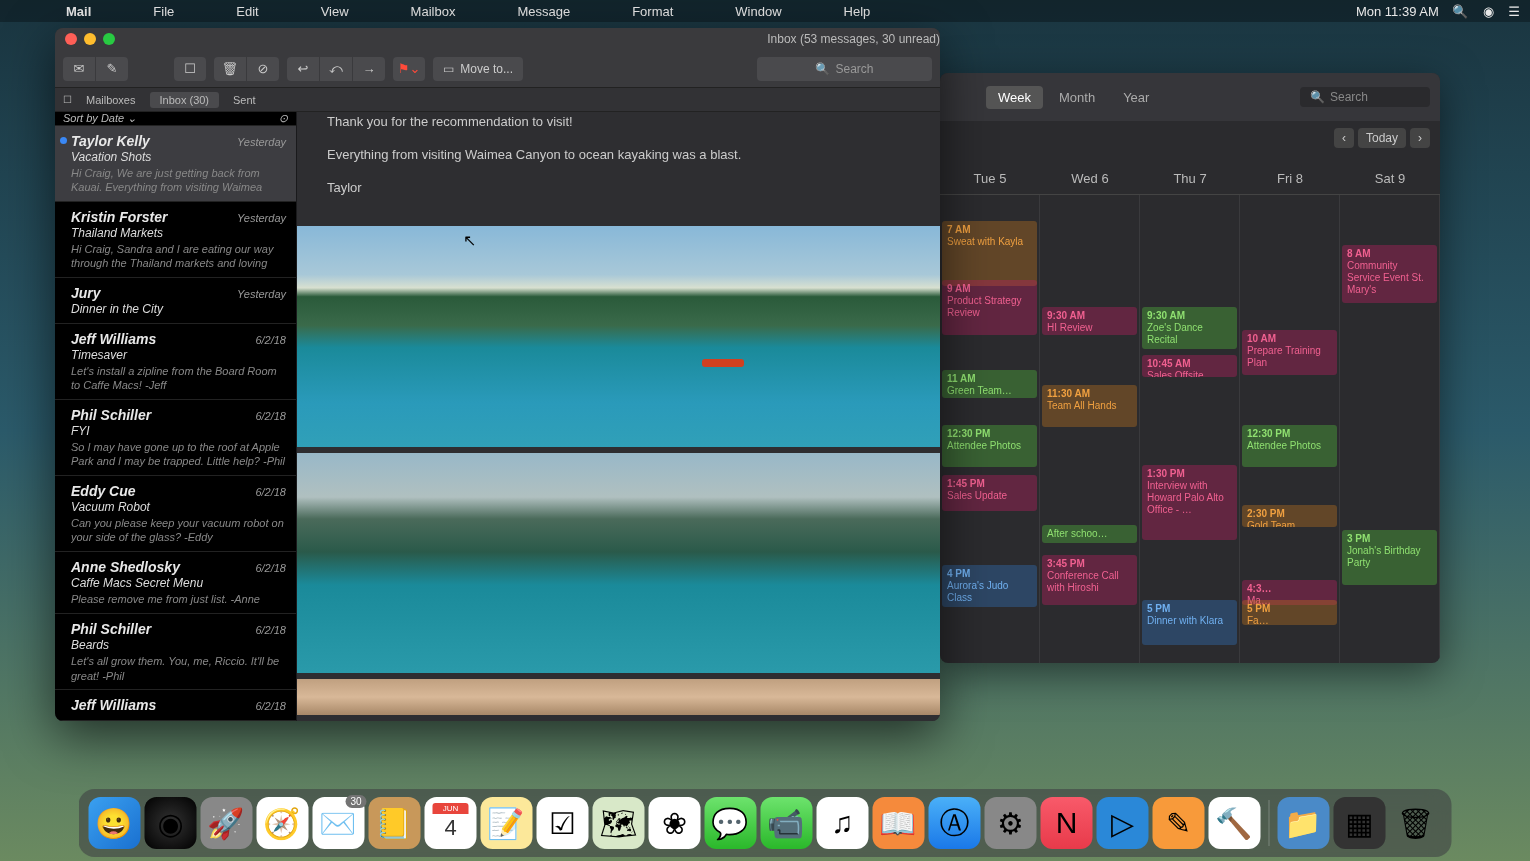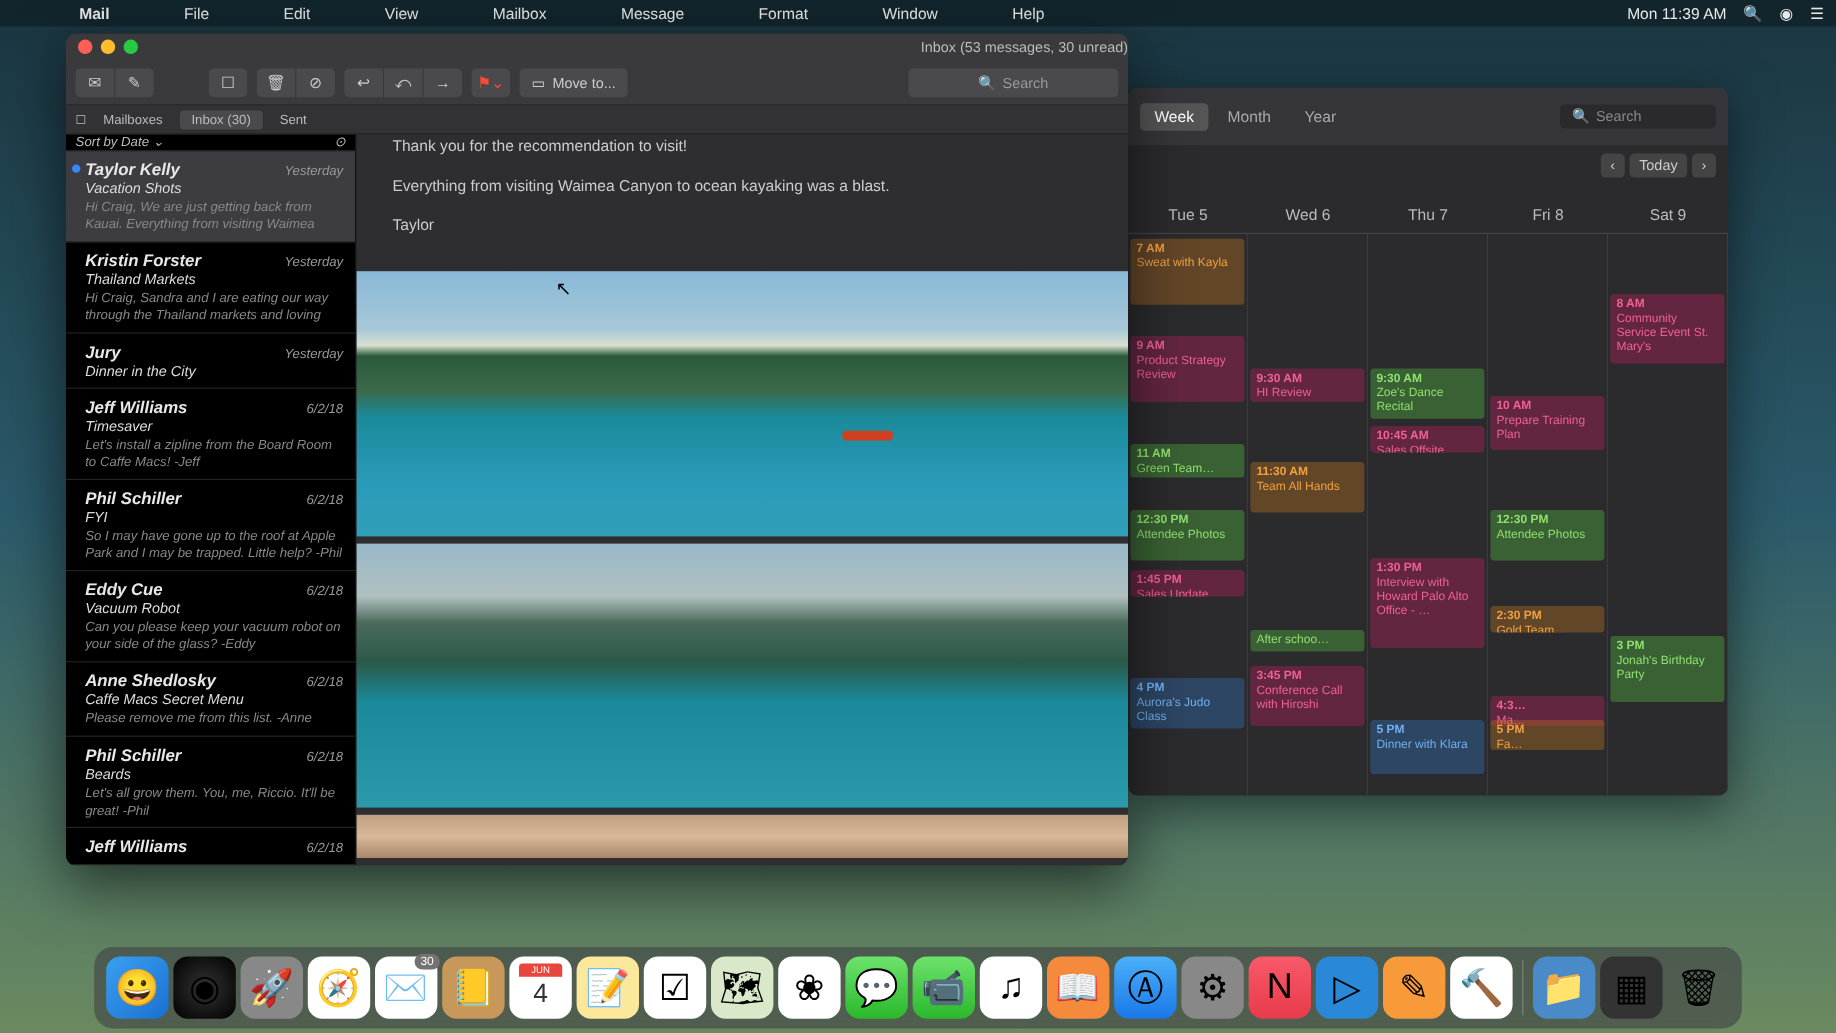--- a/index.html
+++ b/index.html
@@ -11,21 +11,21 @@
 .menubar .menu-item { margin-right: 18px; cursor: default; }
 .menubar .menu-item.bold { font-weight: 600; }
 .menubar .right { margin-left: auto; display: flex; align-items: center; gap: 14px; }
 .menubar .right .icon { font-size: 13px; }
 
 
 .calendar-window { position: absolute; top: 73px; left: 940px; width: 500px; height: 590px; background: #2b2b2e; border-radius: 8px; box-shadow: 0 10px 40px rgba(0,0,0,0.5); overflow: hidden; color: #ccc; }
 .cal-toolbar { height: 48px; background: #36363a; display: flex; align-items: center; padding: 0 10px; gap: 12px; font-size: 13px; }
 .cal-view-tabs { display: flex; gap: 4px; }
 .cal-view-tab { padding: 4px 12px; border-radius: 4px; color: #aaa; }
-.cal-view-tab.active { background: #555; color: #fff; }
+.cal-view-tab.active { background: #555; color: #fff; margin-left: 36px; }
 .cal-search { margin-left: auto; background: #2a2a2d; border-radius: 4px; padding: 3px 10px; color: #888; font-size: 12px; width: 130px; display: flex; align-items: center; gap: 5px; }
 .cal-nav { position: absolute; top: 55px; right: 10px; display: flex; gap: 4px; align-items: center; }
 .cal-nav-btn { background: #444; color: #ccc; padding: 3px 8px; border-radius: 4px; font-size: 12px; }
 .cal-days-header { display: flex; height: 30px; margin-top: 44px; border-bottom: 1px solid #444; }
 .cal-day-h { flex: 1; text-align: center; font-size: 13px; color: #bbb; padding-top: 6px; }
 .cal-grid { display: flex; height: calc(100% - 122px); }
 .cal-col { flex: 1; border-right: 1px solid #3a3a3d; position: relative; }
 .cal-event { position: absolute; left: 2px; right: 2px; border-radius: 3px; padding: 3px 5px; font-size: 10px; line-height: 1.2; overflow: hidden; }
 .ev-orange { background: rgba(200,120,30,0.35); color: #f0a040; }
 .ev-pink { background: rgba(200,30,100,0.35); color: #f06090; }
@@ -127,25 +127,25 @@
   </div>
   <div class="cal-days-header">
     <div class="cal-day-h">Tue 5</div>
     <div class="cal-day-h">Wed 6</div>
     <div class="cal-day-h">Thu 7</div>
     <div class="cal-day-h">Fri 8</div>
     <div class="cal-day-h">Sat 9</div>
   </div>
   <div class="cal-grid" id="cal-grid">
       <div class="cal-col">
-        <div class="cal-event ev-orange" style="top: 4px; height: 55px;"><span class="ev-time">7 AM</span>Sweat with Kayla</div>
+        <div class="cal-event ev-orange" style="top: 26px; height: 65px;"><span class="ev-time">7 AM</span>Sweat with Kayla</div>
         <div class="cal-event ev-pink" style="top: 85px; height: 55px;"><span class="ev-time">9 AM</span>Product Strategy Review</div>
         <div class="cal-event ev-green" style="top: 175px; height: 28px;"><span class="ev-time">11 AM</span>Green Team…</div>
         <div class="cal-event ev-green" style="top: 230px; height: 42px;"><span class="ev-time">12:30 PM</span>Attendee Photos</div>
-        <div class="cal-event ev-pink" style="top: 280px; height: 22px;"><span class="ev-time">1:45 PM</span>Sales Update</div>
+        <div class="cal-event ev-pink" style="top: 280px; height: 36px;"><span class="ev-time">1:45 PM</span>Sales Update</div>
         <div class="cal-event ev-blue" style="top: 370px; height: 42px;"><span class="ev-time">4 PM</span>Aurora's Judo Class</div>
       </div>
       <div class="cal-col">
         <div class="cal-event ev-pink" style="top: 112px; height: 28px;"><span class="ev-time">9:30 AM</span>HI Review</div>
         <div class="cal-event ev-orange" style="top: 190px; height: 42px;"><span class="ev-time">11:30 AM</span>Team All Hands</div>
         <div class="cal-event ev-green" style="top: 330px; height: 18px;">After schoo…</div>
         <div class="cal-event ev-pink" style="top: 360px; height: 50px;"><span class="ev-time">3:45 PM</span>Conference Call with Hiroshi</div>
       </div>
       <div class="cal-col">
         <div class="cal-event ev-green" style="top: 112px; height: 42px;"><span class="ev-time">9:30 AM</span>Zoe's Dance Recital</div>
@@ -278,21 +278,21 @@
             </div>
             <div class="subject">Vacuum Robot</div>
             <div class="preview">Can you please keep your vacuum robot on your side of the glass? -Eddy</div>
           </div>
           <div class="msg-item">
             <div class="row1">
               <span class="sender">Anne Shedlosky</span>
               <span class="date">6/2/18</span>
             </div>
             <div class="subject">Caffe Macs Secret Menu</div>
-            <div class="preview">Please remove me from this list. -Anne</div>
+            <div class="preview">Please remove me from just list. -Anne</div>
           </div>
           <div class="msg-item">
             <div class="row1">
               <span class="sender">Phil Schiller</span>
               <span class="date">6/2/18</span>
             </div>
             <div class="subject">Beards</div>
             <div class="preview">Let's all grow them. You, me, Riccio. It'll be great! -Phil</div>
           </div>
           <div class="msg-item">

